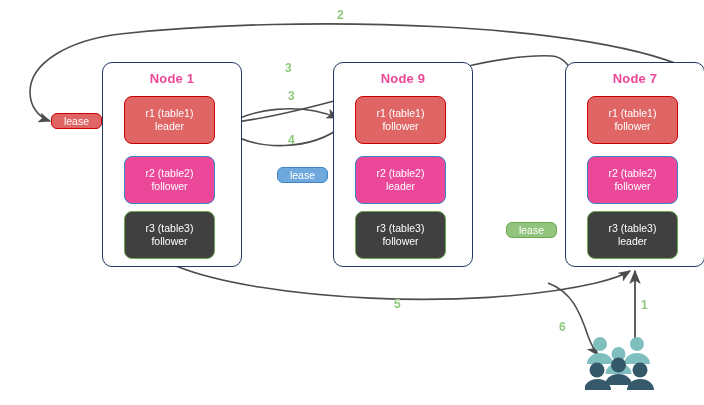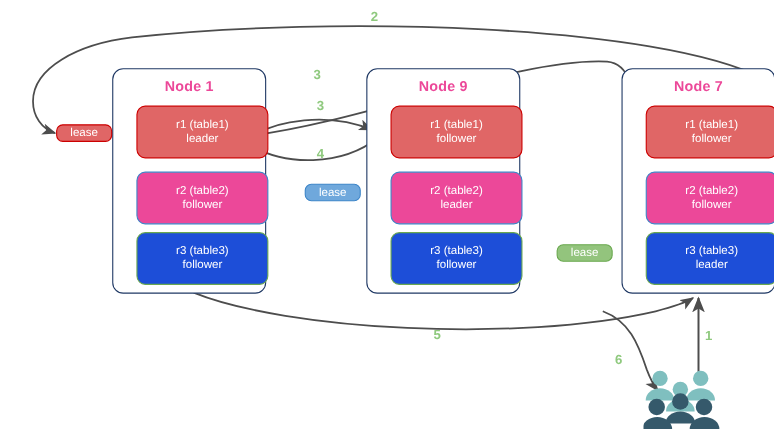--- a/index.html
+++ b/index.html
@@ -25,37 +25,37 @@
     top:8px;
     text-align:center;
     font-size:13px;
     font-weight:bold;
     color:#ec4899;
     letter-spacing:.2px;
   }
   .replica{
     position:absolute;
     left:21px;
-    width:120px;
+    width:91px;
     height:48px;
     border-radius:8px;
     box-sizing:border-box;
     display:flex;
     flex-direction:column;
     align-items:center;
     justify-content:center;
     color:#ffffff;
     font-size:10.5px;
     line-height:13px;
     text-align:center;
   }
   .replica .l1,.replica .l2{display:block;}
   .r-red{background:#e06666;border:1.6px solid #cc0000;}
   .r-blue{background:#ec4899;border:1.6px solid #3d85c8;}
-  .r-green{background:#1d4ed8;border:1.6px solid #6aa84f;}
+  .r-green{background:#404040;border:1.6px solid #6aa84f;}
 
   .lease{
     position:absolute;
     border-radius:6px;
     box-sizing:border-box;
     display:flex;
     align-items:center;
     justify-content:center;
     color:#ffffff;
     font-size:10.5px;

